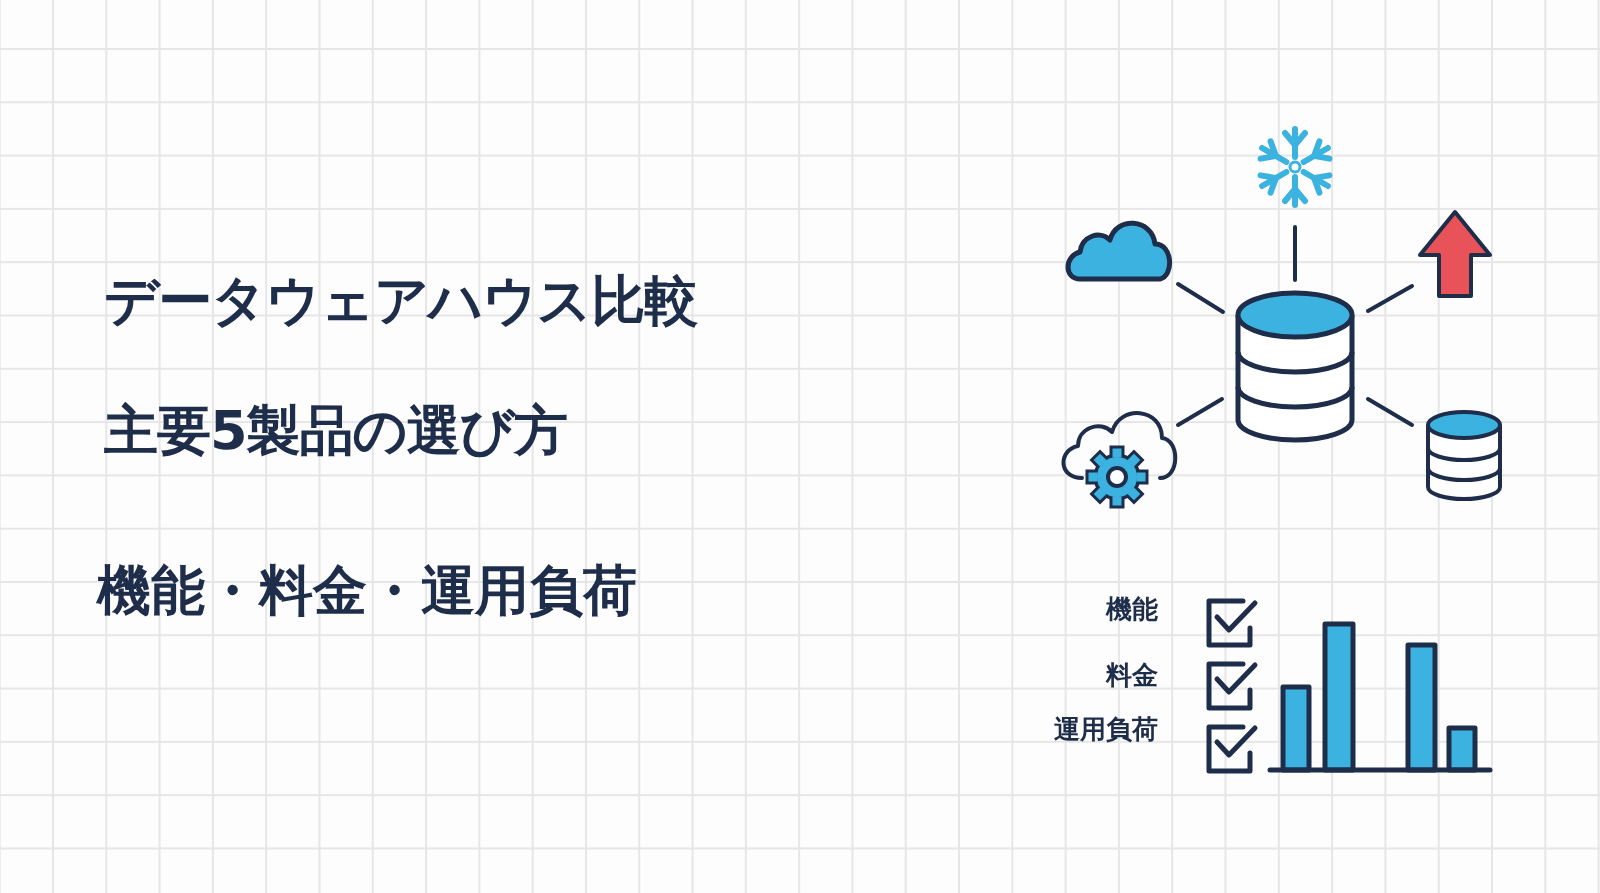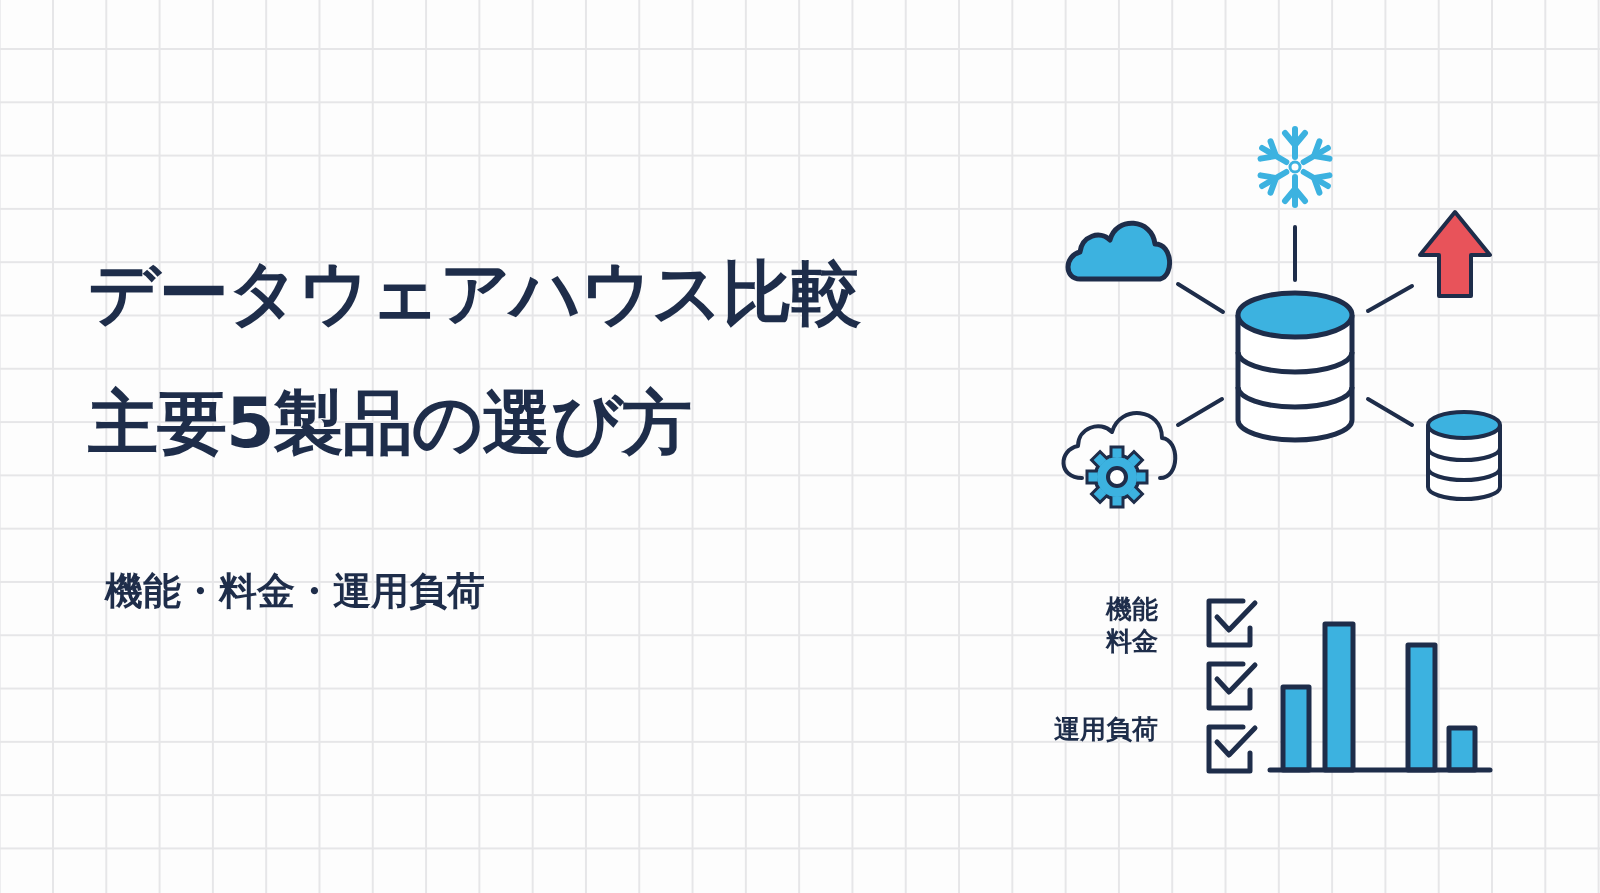--- a/index.html
+++ b/index.html
@@ -7,45 +7,45 @@
     width: 1600px; height: 893px; overflow: hidden; position: relative;
     background-color: #fdfdfd;
     background-image:
       linear-gradient(to right, #e6e6e8 2px, transparent 2px),
       linear-gradient(to bottom, #e6e6e8 2px, transparent 2px);
     background-size: 53.3px 53.3px;
     background-position: 52px 48px;
     font-family: "DejaVu Sans", "Liberation Sans", sans-serif;
   }
   .title {
-    position: absolute; left: 88px; margin: 0; color: #1e2d4a;
-    font-weight: bold; font-size: 70px; letter-spacing: -1px; line-height: 1;
+    position: absolute; left: 88px; margin: 16px; color: #1e2d4a;
+    font-weight: bold; font-size: 54px; letter-spacing: -1px; line-height: 1;
     white-space: nowrap;
   }
   .title.l1 { top: 258px; }
   .title.l2 { top: 388px; }
   .subtitle {
-    position: absolute; left: 88px; top: 555px; margin: 17px; color: #1e2d4a;
-    font-weight: bold; font-size: 38px; line-height: 1; white-space: nowrap;
+    position: absolute; left: 88px; top: 555px; margin: 9px; color: #1e2d4a;
+    font-weight: bold; font-size: 54px; line-height: 1; white-space: nowrap;
   }
   .check-label {
     position: absolute; right: 442px; color: #1e2d4a; font-weight: bold;
     font-size: 26px; line-height: 1; white-space: nowrap; text-align: right;
   }
   svg { position: absolute; left: 0; top: 0; }
 </style>
 </head>
 <body>
 
 <h1 class="title l1">データウェアハウス比較</h1>
 <h1 class="title l2">主要5製品の選び方</h1>
 <h2 class="subtitle">機能・料金・運用負荷</h2>
 
 <div class="check-label" style="top:596px">機能</div>
-<div class="check-label" style="top:628px">料金</div>
+<div class="check-label" style="top:662px">料金</div>
 <div class="check-label" style="top:716px">運用負荷</div>
 
 <svg width="1600" height="893" viewBox="0 0 1600 893">
 
   <g stroke="#1e2d4a" stroke-width="4" stroke-linecap="round">
     <line x1="1295" y1="227" x2="1295" y2="280"></line>
     <line x1="1178" y1="284" x2="1223" y2="312"></line>
     <line x1="1368" y1="311" x2="1412" y2="286"></line>
     <line x1="1178" y1="425" x2="1222" y2="399"></line>
     <line x1="1368" y1="399" x2="1412" y2="425"></line>

